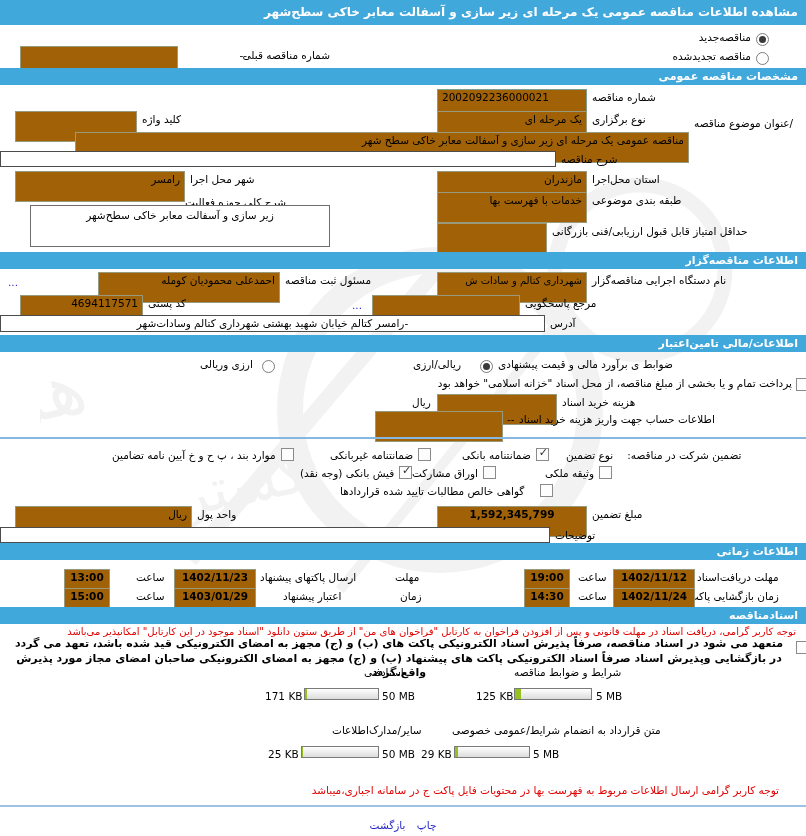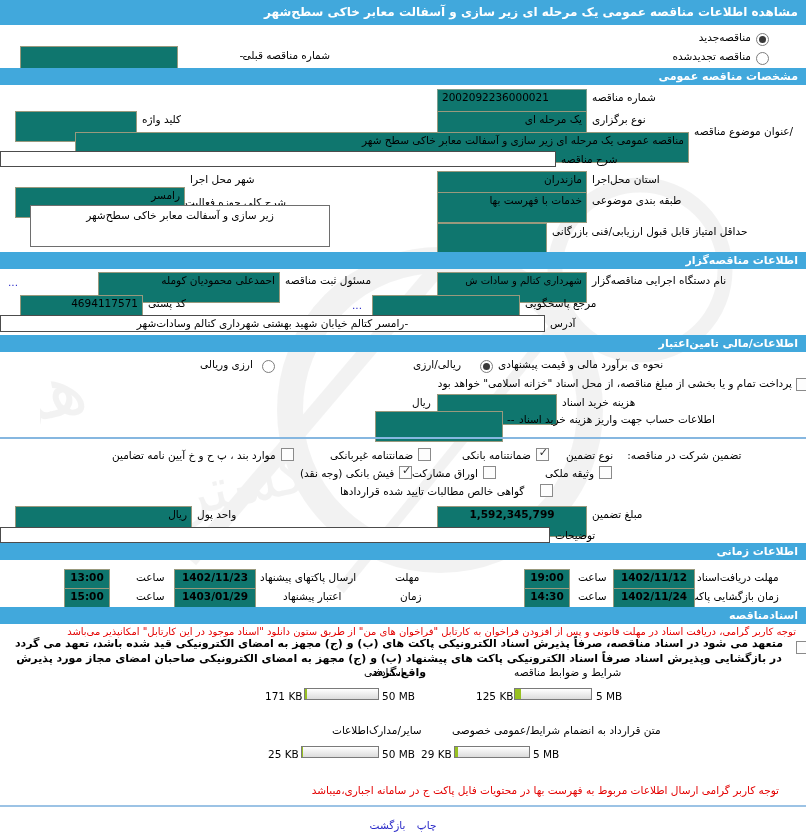--- a/index.html
+++ b/index.html
@@ -1,21 +1,21 @@
 <!DOCTYPE html>
 <html lang="fa" dir="rtl"><head>
 <meta charset="utf-8">
 <style>
   html,body{margin:0;padding:0;background:#fff;}
   .page{position:relative;width:806px;height:836px;background:#fff;overflow:hidden;direction:rtl;
         font-family:"DejaVu Sans",sans-serif;font-size:10.5px;color:#000;}
   .abs{position:absolute;white-space:nowrap;}
   .bar{position:absolute;left:0;width:806px;height:17px;line-height:17px;background:#41a8dc;color:#fff;
        font-weight:bold;font-size:11px;text-align:right;box-sizing:border-box;padding-left:6px;padding-right:8px;}
-  .yb{position:absolute;background:#0f766e;border:1px solid #99997d;height:31px;line-height:15px;
+  .yb{position:absolute;background:#a16207;border:1px solid #99997d;height:31px;line-height:15px;
       box-sizing:border-box;padding:0 4px;overflow:hidden;white-space:nowrap;}
   .wb{position:absolute;background:#fff;border:1px solid #4c4c4c;box-sizing:border-box;overflow:hidden;white-space:nowrap;}
   .lbl{position:absolute;white-space:nowrap;}
   .cb{display:inline-block;width:11px;height:11px;border:1px solid #8a8a8a;background:#fdfdfd;position:relative;flex:none;}
   .cb.on::after{content:"✓";position:absolute;top:-3px;right:0;font-size:11px;font-weight:bold;color:#2e2e2e;}
   .rd{position:absolute;width:11px;height:11px;border:1px solid #7d7d7d;border-radius:50%;background:#fff;}
   .rd.on::after{content:"";position:absolute;top:2px;left:2px;right:2px;bottom:2px;background:#3a3a3a;border-radius:50%;}
   .grp{position:absolute;display:flex;align-items:center;gap:5px;white-space:nowrap;}
   .pbar{position:absolute;height:12px;border:1px solid #7a7a7a;background:linear-gradient(#ffffff,#dcdcdc);
         box-sizing:border-box;direction:ltr;}
@@ -60,30 +60,30 @@
   </div>
 
   <div class="lbl" style="left:592px;top:91px;">شماره مناقصه</div>
   <div class="yb ltr" style="left:437px;top:89px;width:150px;text-align:left;border-color:#7b9e8e;">2002092236000021</div>
 
   <div class="lbl" style="left:592px;top:113px;">نوع برگزاری</div>
   <div class="yb" style="left:437px;top:111px;width:150px;">یک مرحله ای</div>
   <div class="lbl" style="left:142px;top:113px;">کلید واژه</div>
   <div class="yb" style="left:15px;top:111px;width:122px;"></div>
 
-  <div class="lbl" style="left:694px;top:125px;">/عنوان موضوع مناقصه</div>
+  <div class="lbl" style="left:694px;top:117px;">/عنوان موضوع مناقصه</div>
   <div class="yb" style="left:75px;top:132px;width:614px;">مناقصه عمومی یک مرحله ای زیر سازی و آسفالت معابر خاکی سطح شهر</div>
 
   <div class="wb" style="left:0;top:151px;width:556px;height:16px;"></div>
   <div class="lbl" style="left:561px;top:153px;">شرح مناقصه</div>
 
   <div class="lbl" style="left:592px;top:173px;">استان محل‌اجرا</div>
   <div class="yb" style="left:437px;top:171px;width:150px;">مازندران</div>
   <div class="lbl" style="left:190px;top:173px;">شهر محل اجرا</div>
-  <div class="yb" style="left:15px;top:171px;width:170px;margin-top:16px;">رامسر</div>
+  <div class="yb" style="left:15px;top:171px;width:170px;">رامسر</div>
 
   <div class="lbl" style="left:592px;top:194px;">طبقه بندی موضوعی</div>
   <div class="yb" style="left:437px;top:192px;width:150px;">خدمات با فهرست بها</div>
   <div class="lbl" style="left:185px;top:196px;">شرح کلی حوزه فعالیت</div>
   <div class="wb" style="left:30px;top:205px;width:300px;height:42px;text-align:center;padding-top:3px;border-color:#6e6e6e;">زیر سازی و آسفالت معابر خاکی  سطح‌شهر</div>
 
   <div class="lbl" style="left:552px;top:225px;">حداقل امتیاز قابل قبول ارزیابی/فنی بازرگانی</div>
   <div class="yb" style="left:437px;top:223px;width:110px;"></div>
 
   <div class="bar" style="top:252px;">
@@ -102,21 +102,21 @@
   <div class="lbl" style="left:148px;top:297px;">کد پستی</div>
   <div class="yb ltr" style="left:20px;top:295px;width:123px;text-align:right;">4694117571</div>
 
   <div class="wb" style="left:0;top:315px;width:545px;height:17px;line-height:15px;text-align:center;">-رامسر کتالم خیابان شهید بهشتی شهرداری کتالم وسادات‌شهر</div>
   <div class="lbl" style="left:550px;top:317px;">آدرس</div>
 
   <div class="bar" style="top:335px;">
     <span>اطلاعات/مالی تامین‌اعتبار</span>
   </div>
 
-  <div class="lbl" style="left:498px;top:358px;">نحوه ی برآورد مالی و قیمت پیشنهادی</div>
+  <div class="lbl" style="left:498px;top:358px;">ضوابط ی برآورد مالی و قیمت پیشنهادی</div>
   <span class="rd on" style="left:480px;top:360px;"></span>
   <div class="lbl" style="left:413px;top:358px;">ریالی/ارزی</div>
   <span class="rd" style="left:262px;top:360px;"></span>
   <div class="lbl" style="left:200px;top:358px;">ارزی وریالی</div>
 
   <span class="cb" style="position:absolute;left:796px;top:378px;"></span>
   <div class="lbl" style="right:14px;top:377px;">پرداخت تمام و یا بخشی از مبلغ مناقصه، از محل اسناد "خزانه اسلامی" خواهد بود</div>
 
   <div class="lbl" style="left:562px;top:396px;">هزینه خرید اسناد</div>
   <div class="yb" style="left:437px;top:394px;width:120px;"></div>

